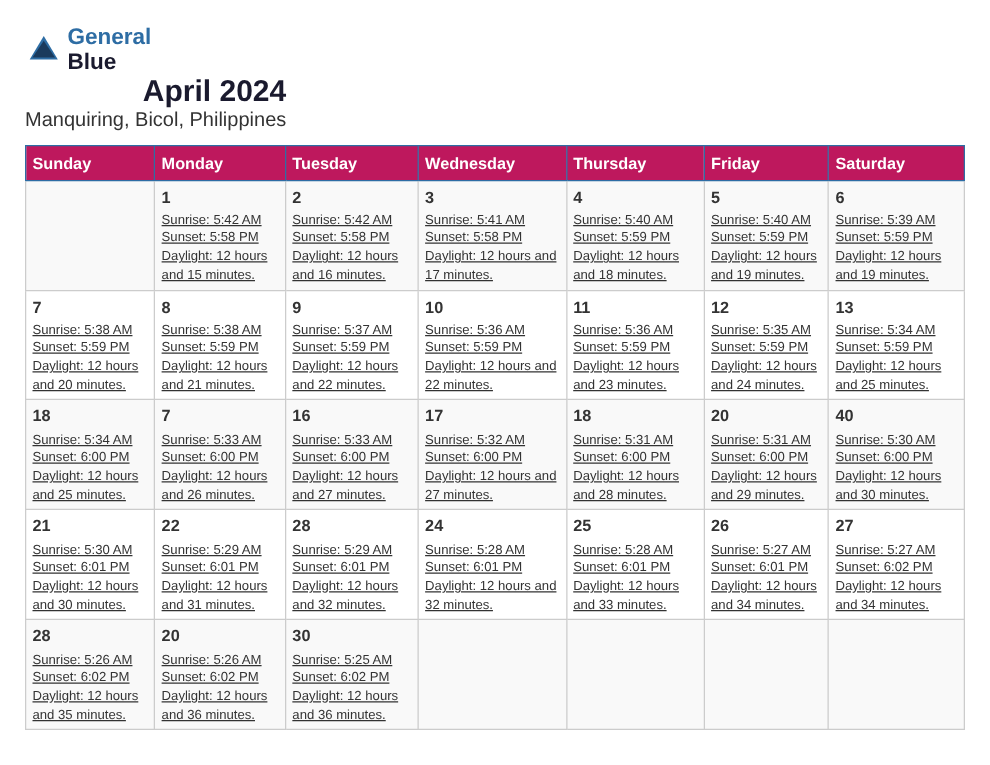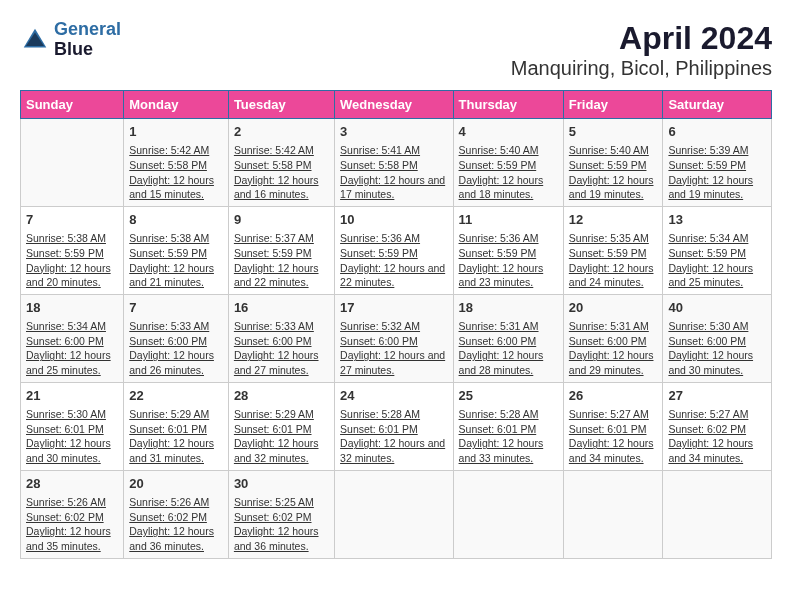--- a/index.html
+++ b/index.html
@@ -8,20 +8,21 @@
       background: #fff;
       width: 792px;
       min-height: 612px;
       padding: 20px;
     }
     .header {
       display: flex;
       justify-content: space-between;
       align-items: flex-start;
       margin-bottom: 10px;
+      flex-direction: column;
     }
     .logo {
       display: flex;
       align-items: center;
       gap: 4px;
     }
     .logo-text {
       font-size: 18px;
       font-weight: bold;
       color: #1a1a2e;
@@ -31,36 +32,36 @@
       color: #2e6da4;
     }
     .logo-icon {
       width: 30px;
       height: 30px;
     }
     .title-block {
       text-align: right;
     }
     .main-title {
-      font-size: 32px;
+      font-size: 24px;
       font-weight: bold;
       color: #1a1a2e;
     }
     .subtitle {
-      font-size: 20px;
+      font-size: 16px;
       color: #333;
       font-weight: normal;
     }
     table {
       width: 100%;
       border-collapse: collapse;
       font-size: 11px;
     }
     thead tr th {
-      background-color: #ec4899;
+      background-color: #be185d;
       color: #fff;
       text-align: left;
       padding: 6px 5px;
       font-size: 13px;
       font-weight: bold;
       border: 1px solid #2e6da4;
     }
     tbody tr td {
       border: 1px solid #ccc;
       vertical-align: top;

